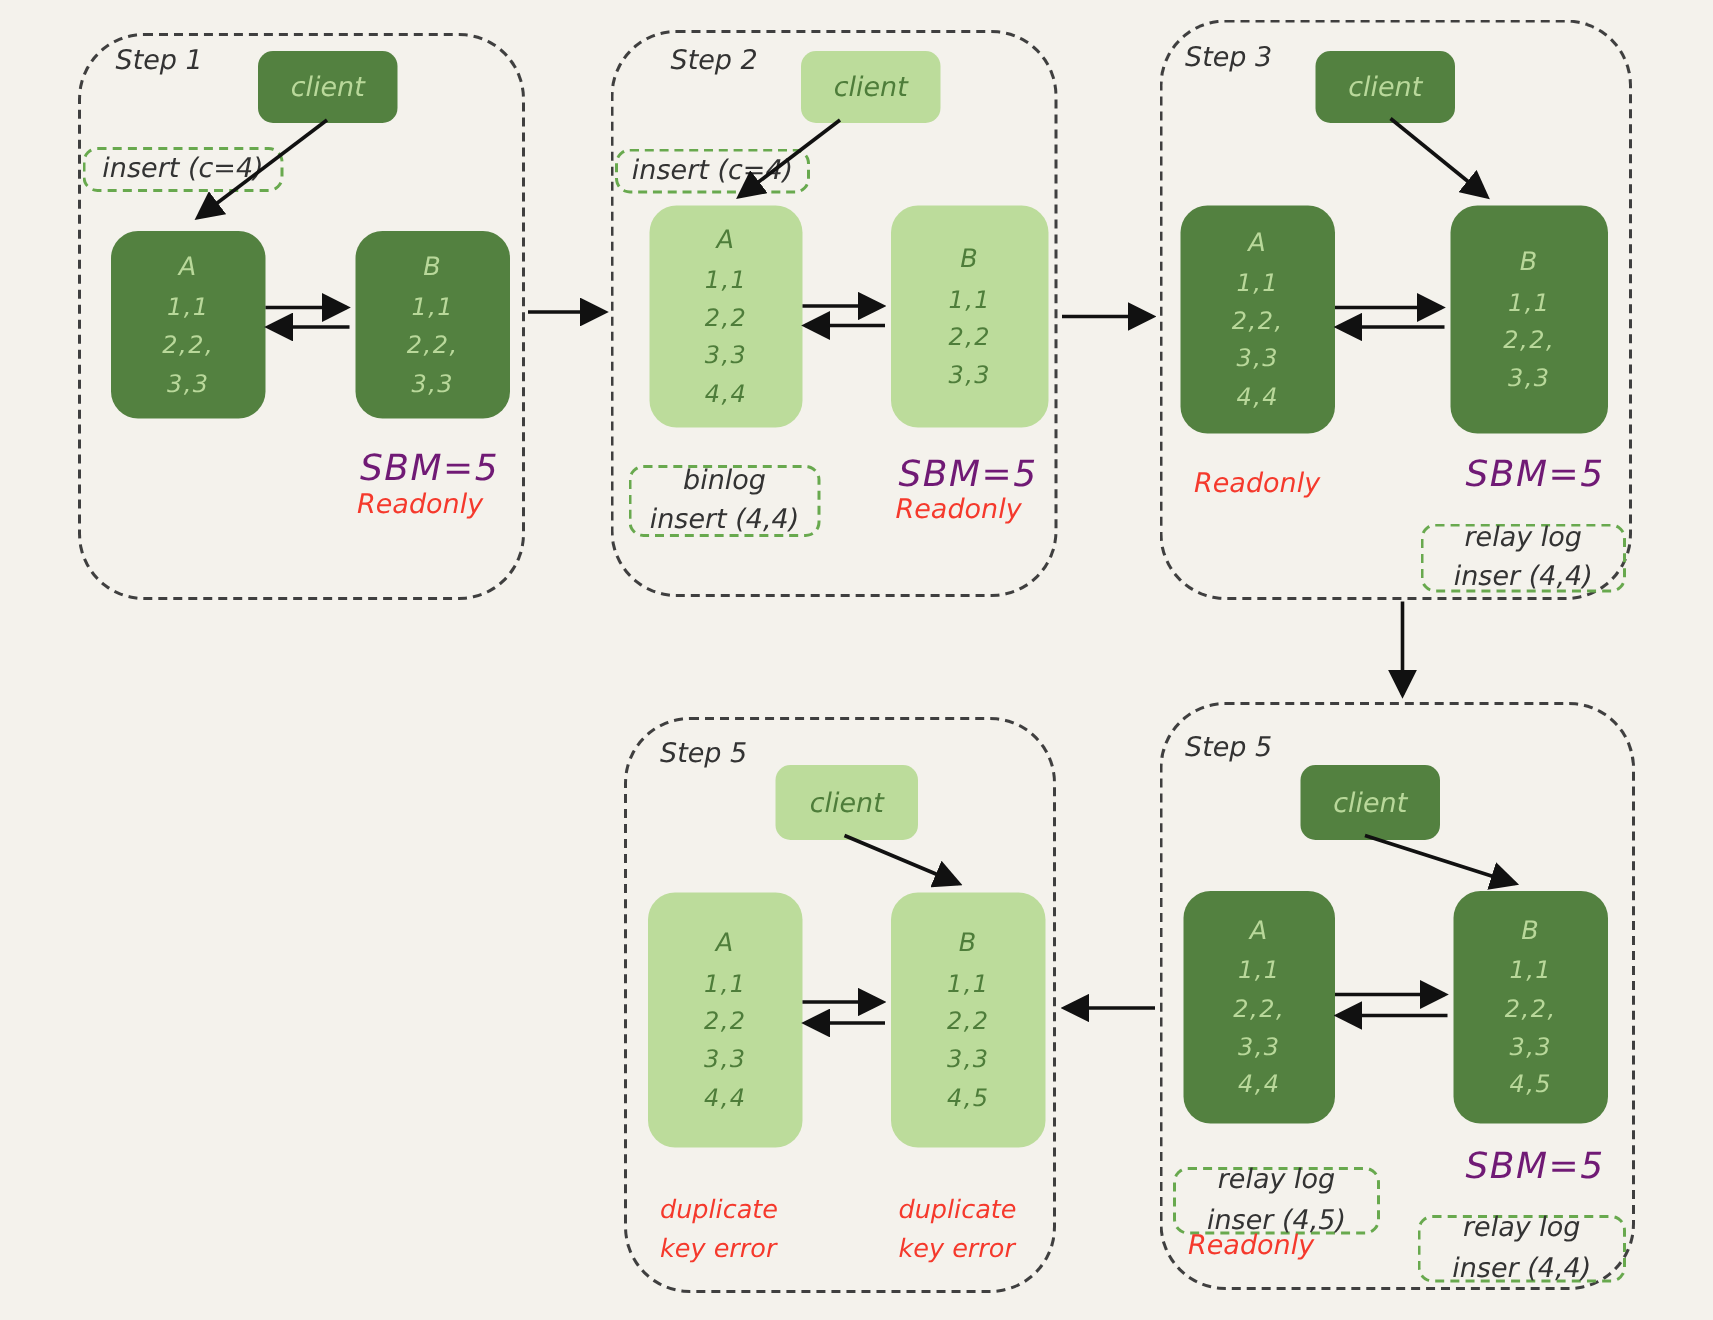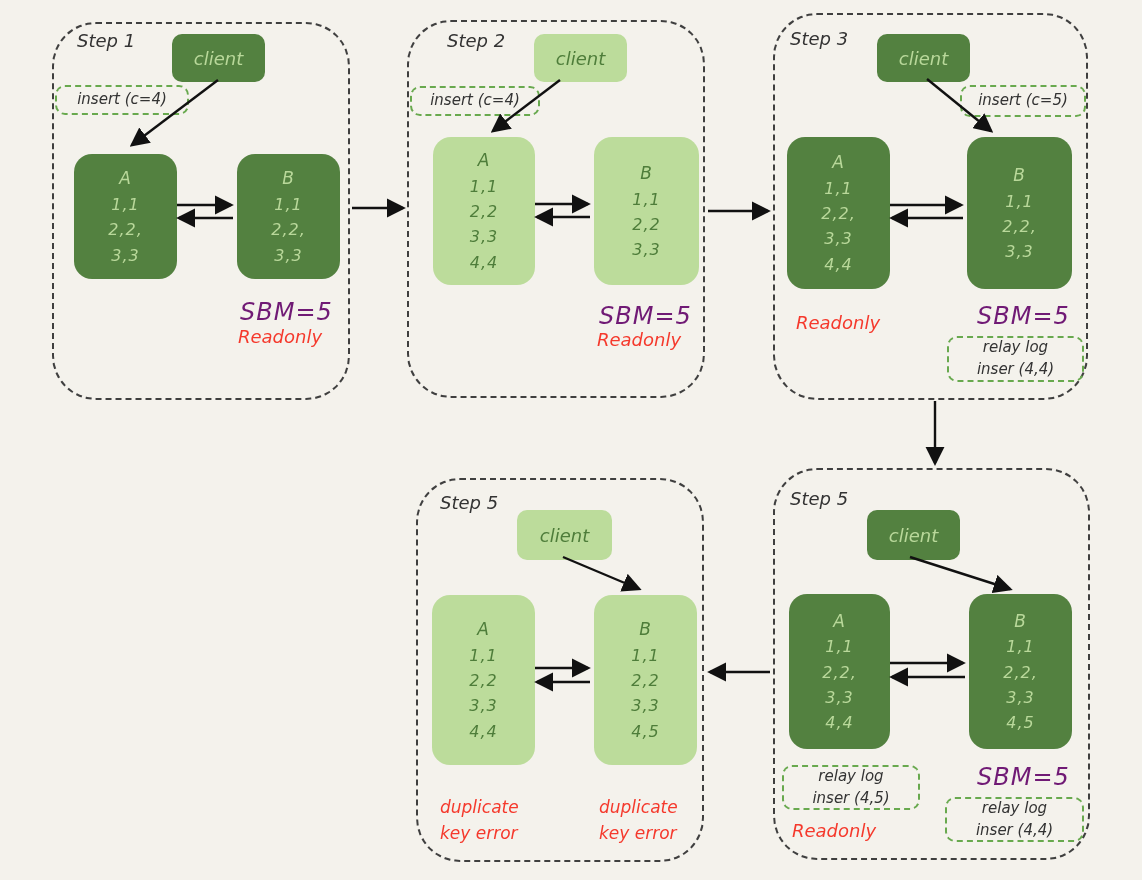--- a/index.html
+++ b/index.html
@@ -42,28 +42,29 @@
     line-height:1.58;
     letter-spacing:1px;
     box-sizing:border-box;
   }
   .node .node-name{font-size:17px;}
   .note{
     position:absolute;
     border:2px dashed #68a94e;
     border-radius:10px;
     color:#333333;
-    font-size:15px;
+    font-size:18px;
     line-height:1.45;
     display:flex;flex-direction:column;
     align-items:center;justify-content:center;
     text-align:center;
     box-sizing:border-box;
     padding:1px 4px;
     white-space:nowrap;
+    margin-top:13px;
   }
   .sbm{
     position:absolute;
     font-size:24px;
     color:#701a75;
     letter-spacing:1px;
     white-space:nowrap;
   }
   .readonly{
     position:absolute;
@@ -120,30 +121,31 @@
       <span>2,2</span>
       <span>3,3</span>
       <span>4,4</span>
     </div>
     <div class="node fill-light" style="left:185px;top:115px;width:105px;height:148px;">
       <span class="node-name">B</span>
       <span>1,1</span>
       <span>2,2</span>
       <span>3,3</span>
     </div>
+    <div class="note" style="left:10px;top:275px;width:128px;height:48px;">
+      <span>binlog</span>
+      <span>insert (4,4)</span>
+    </div>
     <div class="sbm" style="left:190px;top:280px;">SBM=5</div>
     <div class="readonly" style="left:188px;top:307px;">Readonly</div>
   </div>
 
   <div class="step" style="left:773px;top:13px;width:315px;height:387px;">
     <div class="step-label" style="left:15px;top:13px;">Step 3</div>
     <div class="client fill-dark" style="left:102px;top:19px;width:93px;height:48px;">client</div>
-    <div class="note" style="left:185px;top:70px;width:126px;height:32px;">
-      <span>insert (c=5)</span>
-    </div>
     <div class="node fill-dark" style="left:12px;top:122px;width:103px;height:152px;">
       <span class="node-name">A</span>
       <span>1,1</span>
       <span>2,2,</span>
       <span>3,3</span>
       <span>4,4</span>
     </div>
     <div class="node fill-dark" style="left:192px;top:122px;width:105px;height:152px;">
       <span class="node-name">B</span>
       <span>1,1</span>

